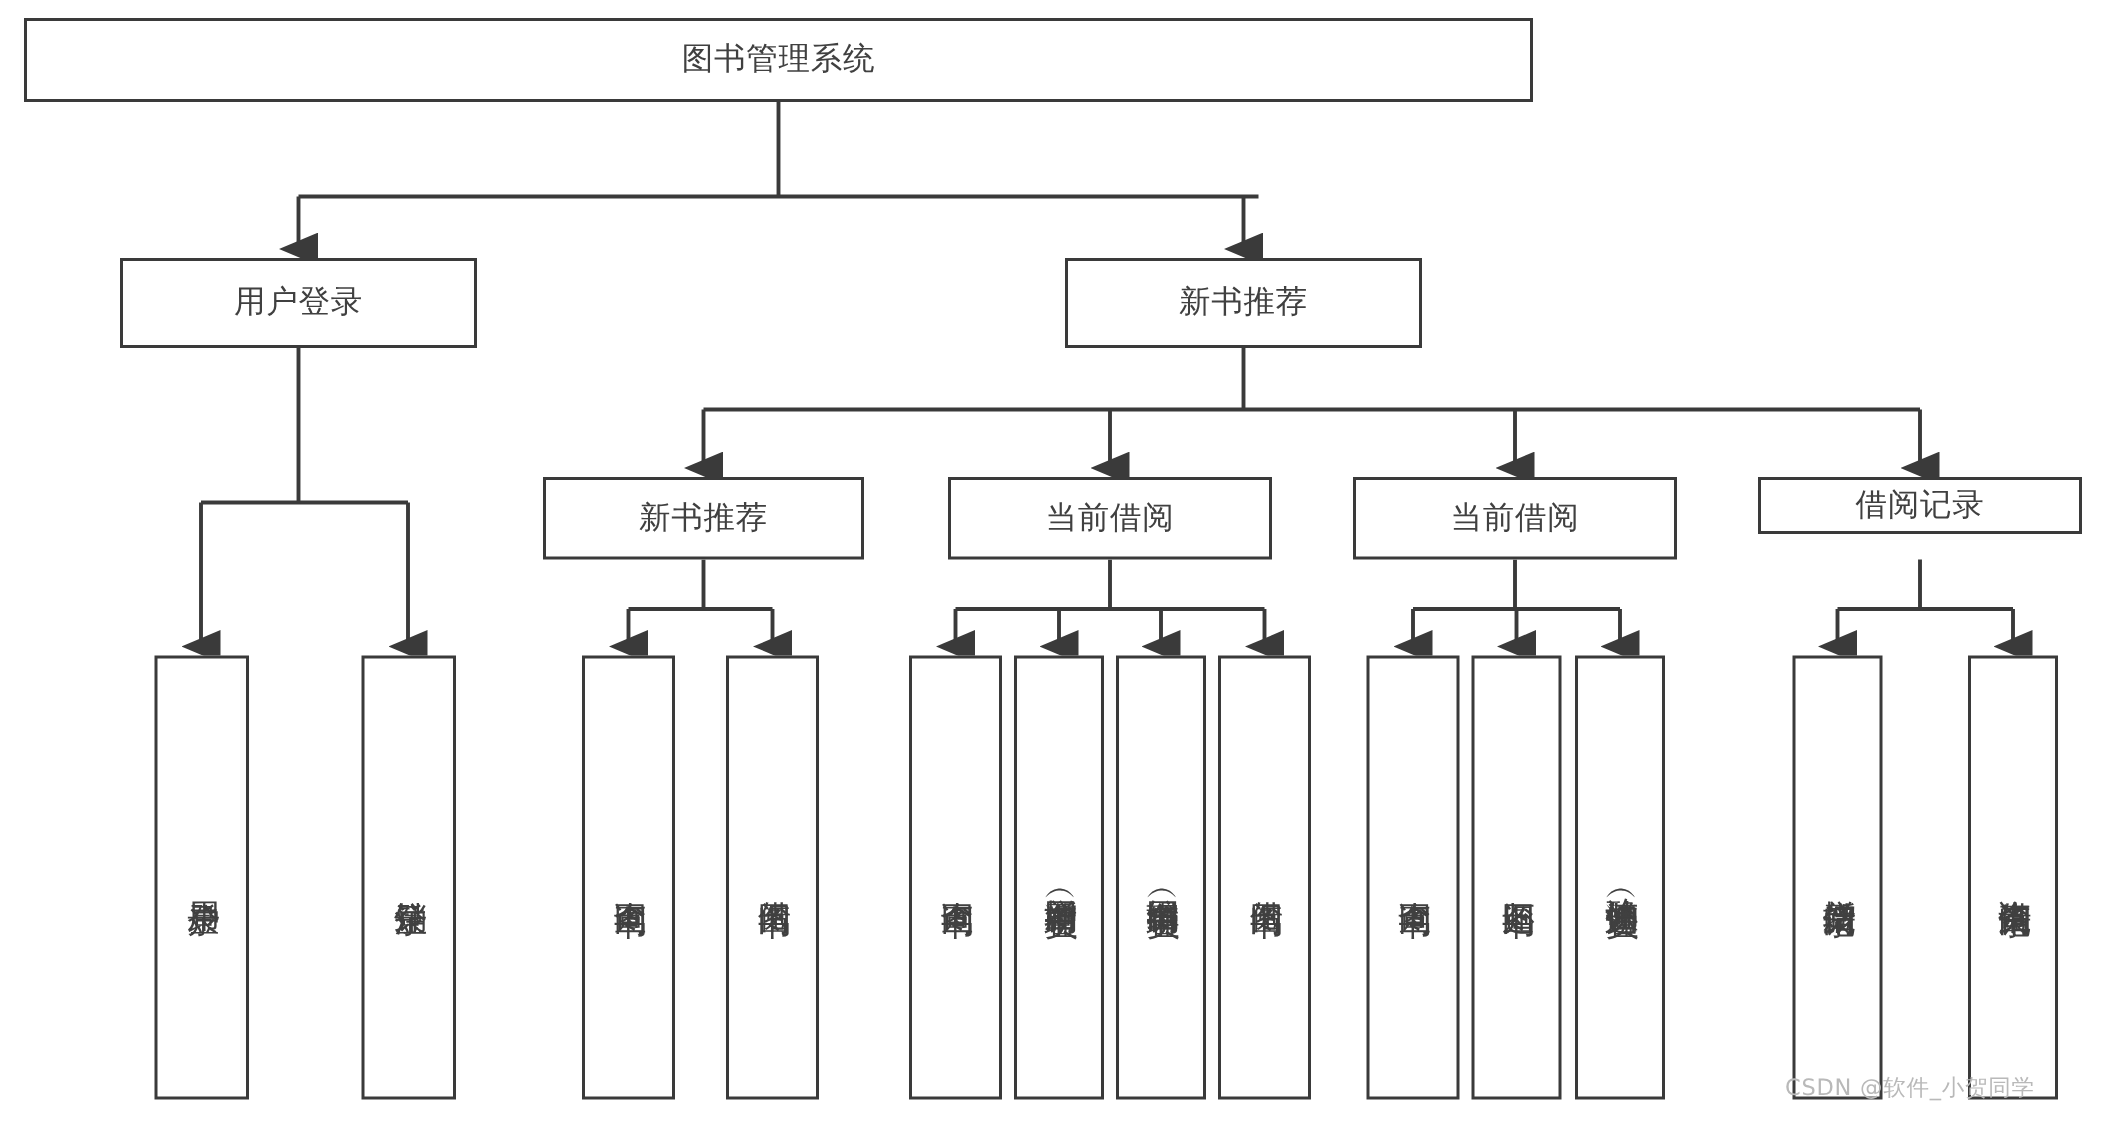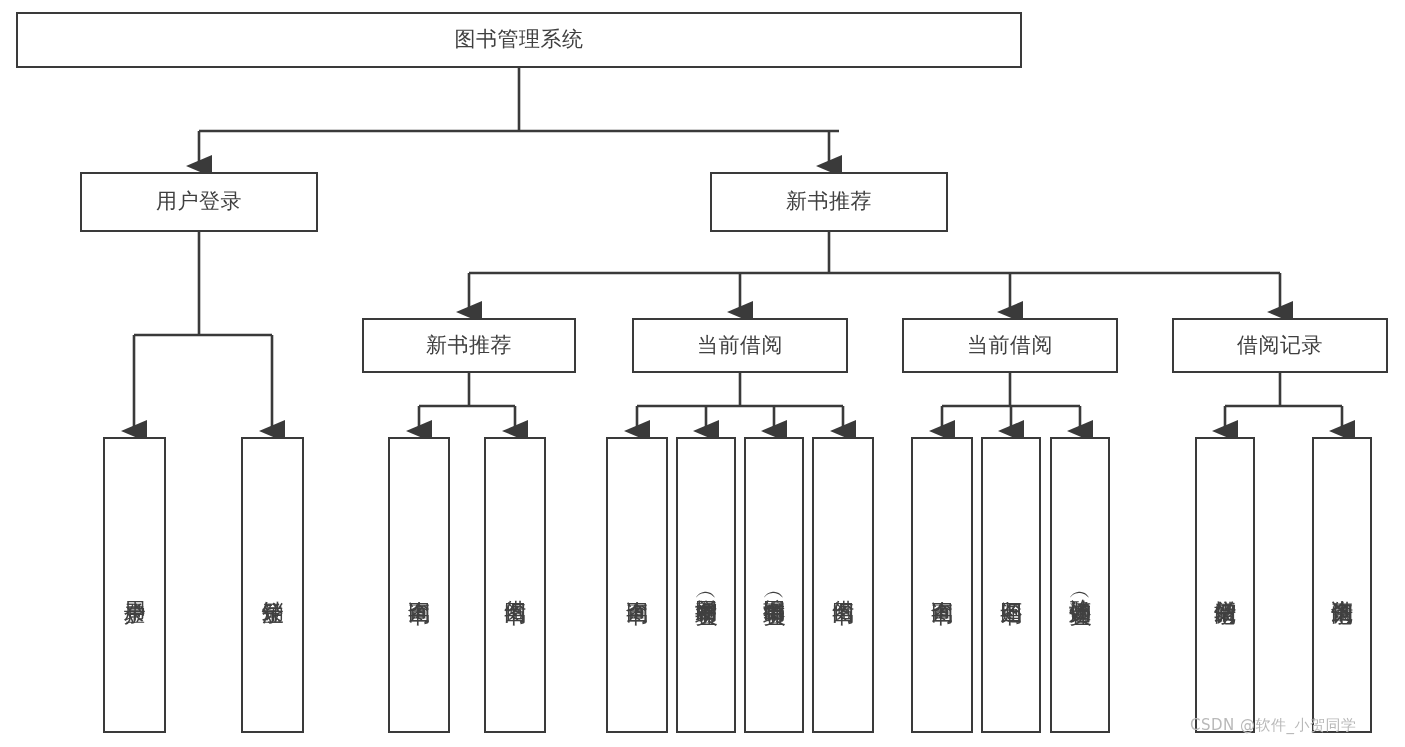--- a/index.html
+++ b/index.html
@@ -127,21 +127,21 @@
   <div class="node horizontal" style="left:80px; top:172px; width:238px; height:60px;">用户登录</div>
 
   <div class="node horizontal" style="left:710px; top:172px; width:238px; height:60px;">新书推荐</div>
 
   <div class="node horizontal" style="left:362px; top:318px; width:214px; height:55px;">新书推荐</div>
 
   <div class="node horizontal" style="left:632px; top:318px; width:216px; height:55px;">当前借阅</div>
 
   <div class="node horizontal" style="left:902px; top:318px; width:216px; height:55px;">当前借阅</div>
 
-  <div class="node horizontal" style="left:1172px; top:318px; width:216px; height:55px;">借阅记录</div>
+  <div class="node horizontal" style="left:1172px; top:318px; width:216px; height:38px;">借阅记录</div>
 
   <div class="node vertical" style="left:103px; top:437px; width:63px; height:296px;">
     <span class="vtext">用户登录</span>
   </div>
 
   <div class="node vertical" style="left:241px; top:437px; width:63px; height:296px;">
     <span class="vtext">注销登录</span>
   </div>
 
   <div class="node vertical" style="left:388px; top:437px; width:62px; height:296px;">

